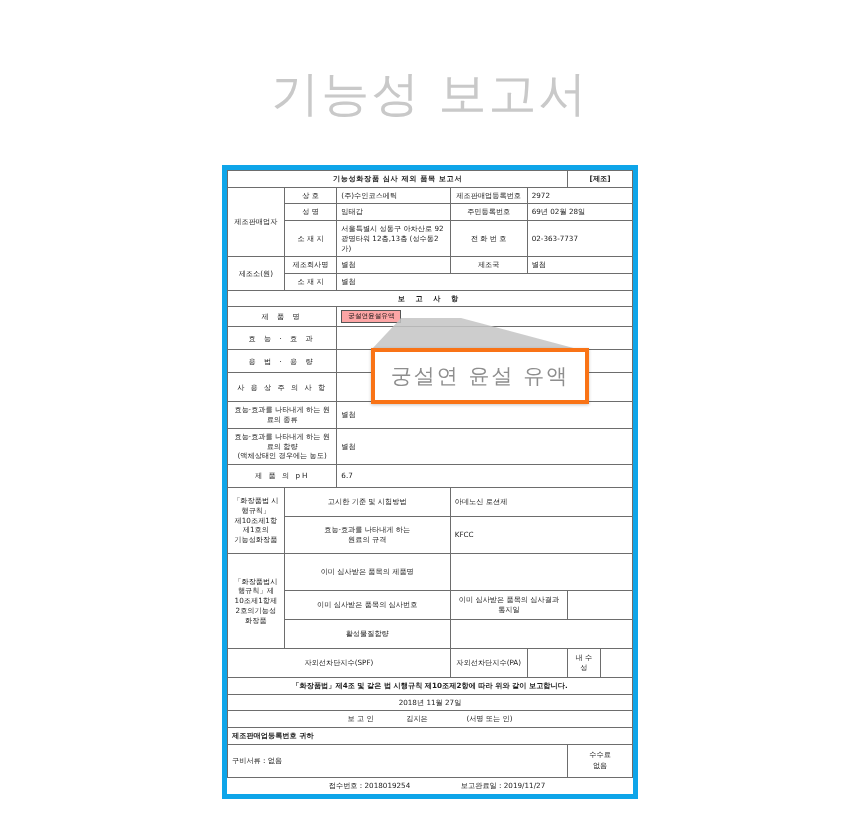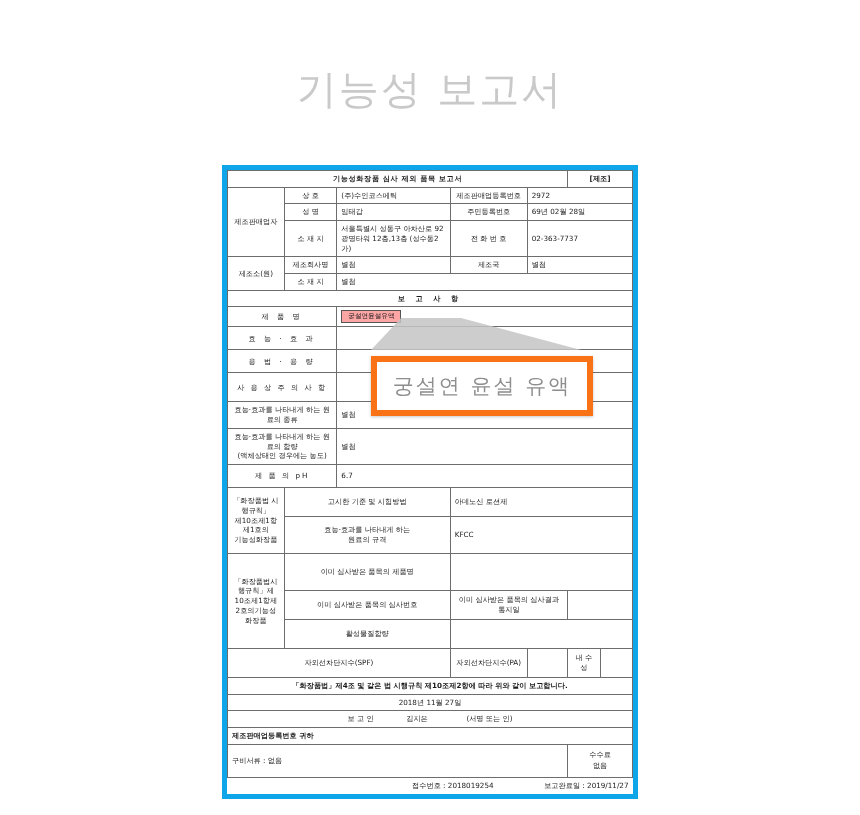--- a/index.html
+++ b/index.html
@@ -16,21 +16,21 @@
     overflow: hidden;
   }
 
   
   .page-title {
     position: absolute;
     top: 62px;
     left: 0;
     width: 860px;
     text-align: center;
-    font-size: 40px;
+    font-size: 48px;
     letter-spacing: 2px;
     color: #c9c9c9;
     font-family: "DejaVu Sans", "Liberation Sans", sans-serif;
     font-weight: 400;
   }
 
   
   .doc {
     position: absolute;
     left: 222px;
@@ -119,25 +119,25 @@
   .magnifier-cone {
     position: absolute;
     left: 0;
     top: 0;
     width: 230px;
     height: 80px;
   }
   .magnifier-box {
     position: absolute;
     left: 14px;
-    top: 40px;
+    top: 32px;
     width: 210px;
     height: 48px;
     background: #ffffff;
-    border: 6px solid #f97316;
+    border: 4px solid #f97316;
     box-shadow: 0 1px 3px rgba(0,0,0,0.22);
     display: flex;
     align-items: center;
     justify-content: center;
   }
   .magnifier-text {
     font-size: 21px;
     color: #8e8e8e;
     letter-spacing: 2px;
     font-family: "DejaVu Sans", "Liberation Sans", sans-serif;
@@ -167,21 +167,21 @@
     text-align: left;
   }
   .footer-row td {
     padding: 6px 8px;
     font-size: 7px;
   }
   .footer-note td {
     padding: 6px 8px;
     font-size: 6.8px;
     border: none;
-    text-align: right;
+    text-align: center;
   }
   .fee-box {
     text-align: center;
     font-size: 6.8px;
     line-height: 1.5;
   }
   .nowrap { white-space: nowrap; }
 </style>
 </head>
 <body>

